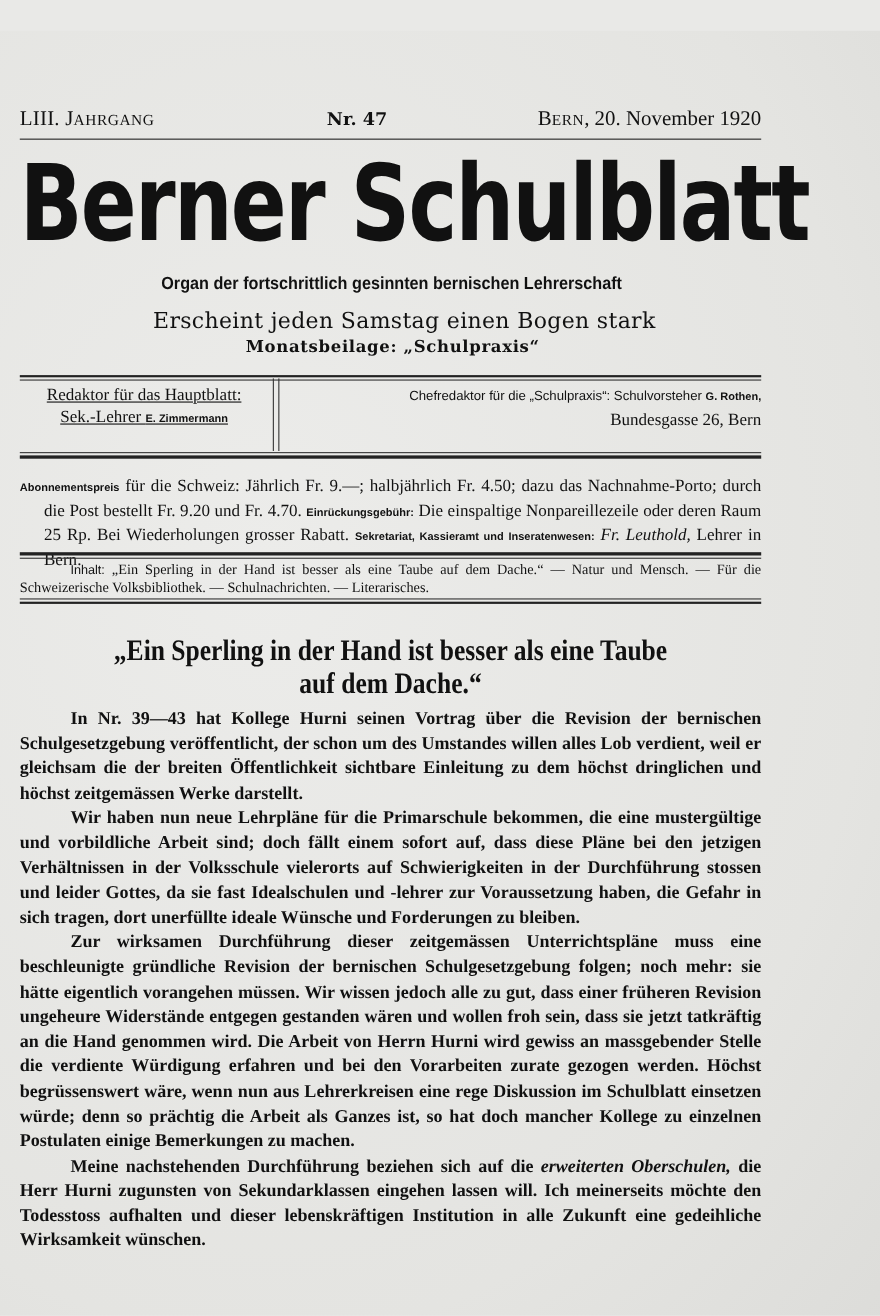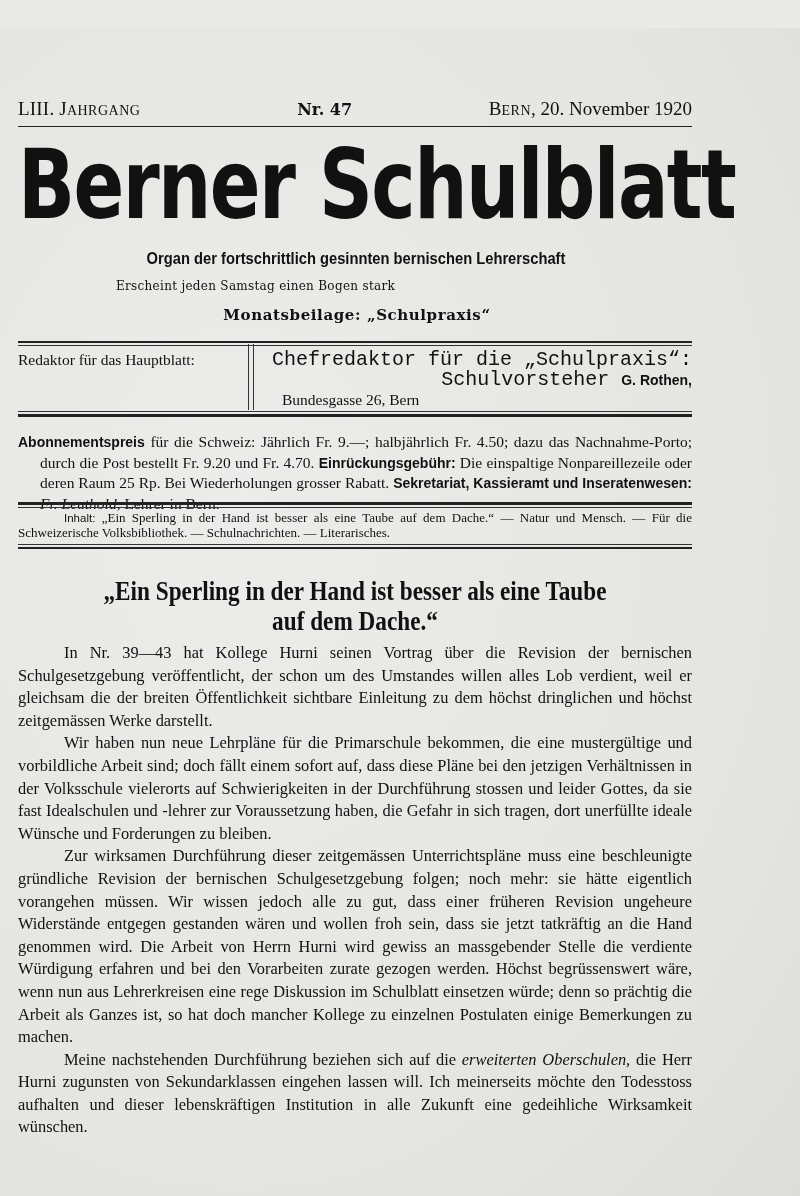--- a/index.html
+++ b/index.html
@@ -32,59 +32,59 @@
     font-size: 96px; line-height: 106px; letter-spacing: -2px;
     transform: scaleX(0.78); transform-origin: left top; width: 864px; text-align: left;
     white-space: nowrap;
   }
   .sub1 {
     top: 222px; left: 116px; width: 480px; text-align: center;
     font-family: "Liberation Sans", sans-serif; font-weight: bold; font-size: 16px;
     transform: scaleX(0.92); transform-origin: center;
   }
   .sub2 {
-    top: 251px; left: 116px; width: 480px; text-align: left;
-    font-family: "DejaVu Serif", serif; font-size: 12px; letter-spacing: 0.3px;
+    top: 251px; left: 116px; width: 480px; text-align: right;
+    font-family: "DejaVu Serif", serif; font-size: 20px; letter-spacing: 0.3px;
   }
   .sub3 {
     top: 278px; left: 112px; width: 490px; text-align: center;
     font-family: "DejaVu Serif", serif; font-weight: bold; font-size: 15px; letter-spacing: 0.6px;
   }
   .dbl { position: absolute; left: 18px; width: 674px; border-top: 2px solid #222; }
   .thin { position: absolute; left: 18px; width: 674px; border-top: 1px solid #333; }
 
   .editors {
     top: 320px; height: 62px; display: flex; font-size: 15.5px; line-height: 20px;
   }
-  .editors .left { width: 226px; text-align: left; padding-top: 2px; }
+  .editors .left { width: 226px; text-align: center; padding-top: 2px; text-decoration: underline; }
   .editors .vsep { width: 4px; border-left: 1px solid #333; border-right: 1px solid #333; margin: -4px 8px 0 4px; height: 66px; }
   .editors .right { flex: 1; text-align: right; padding-top: 2px; }
-  .editors .right .center { text-align: left; padding-left: 20px; }
-  .bs { font-family: "Liberation Sans", sans-serif; font-weight: bold; font-size: 14px; }
-  .bsn { font-family: Liberation Mono, monospace; font-size: 20px; }
+  .editors .right .center { text-align: right; padding-left: 20px; }
+  .bs { font-family: "Liberation Sans", sans-serif; font-weight: bold; font-size: 10px; }
+  .bsn { font-family: Liberation Sans, sans-serif; font-size: 12px; }
 
   .abo {
     top: 404px; font-size: 15.5px; line-height: 20.5px; text-align: justify;
   }
   .abo p { margin: 0; padding-left: 22px; text-indent: -22px; }
   .abo .last { text-align-last: left; }
 
   .inhalt {
     top: 483px; font-size: 13px; line-height: 14.5px; text-align: justify;
   }
   .inhalt .lab { font-family: "Liberation Sans", sans-serif; font-weight: normal; font-size: 11.5px; }
   .inhalt p { margin: 0; text-indent: 46px; }
 
   .headline {
     top: 548px; text-align: center;
     font-family: "Liberation Serif", serif; font-weight: bold; font-size: 27px; line-height: 30px;
     transform: scaleX(0.86); transform-origin: center top;
   }
   .body {
-    top: 614px; font-size: 16.4px; line-height: 22.6px; text-align: justify;
+    top: 614px; font-size: 16.4px; line-height: 22.6px; text-align: justify; font-weight: bold;
   }
   .body p { margin: 0; text-indent: 46px; }
   .body p.last-left { text-align-last: left; }
   .body em { font-style: italic; }
 </style>
 </head>
 <body>
 
 <div class="page">
 
@@ -99,20 +99,21 @@
   <div class="col sub1">Organ der fortschrittlich gesinnten bernischen Lehrerschaft</div>
   <div class="col sub2">Erscheint jeden Samstag einen Bogen stark</div>
   <div class="col sub3">Monatsbeilage: „Schulpraxis“</div>
 
   <div class="dbl" style="top:313px;"></div>
   <div class="thin" style="top:317px;"></div>
 
   <div class="col editors">
     <div class="left">
       <div>Redaktor für das Hauptblatt:</div>
+      <div><span>Sek.-Lehrer </span><span class="bs">E. Zimmermann</span></div>
     </div>
     <div class="vsep"></div>
     <div class="right">
       <div><span class="bsn">Chefredaktor für die „Schulpraxis“: Schulvorsteher </span><span class="bs">G. Rothen,</span></div>
       <div class="center">Bundesgasse 26, Bern</div>
     </div>
   </div>
 
   <div class="thin" style="top:383px;"></div>
   <div class="dbl" style="top:386px; border-top-width:3px;"></div>

